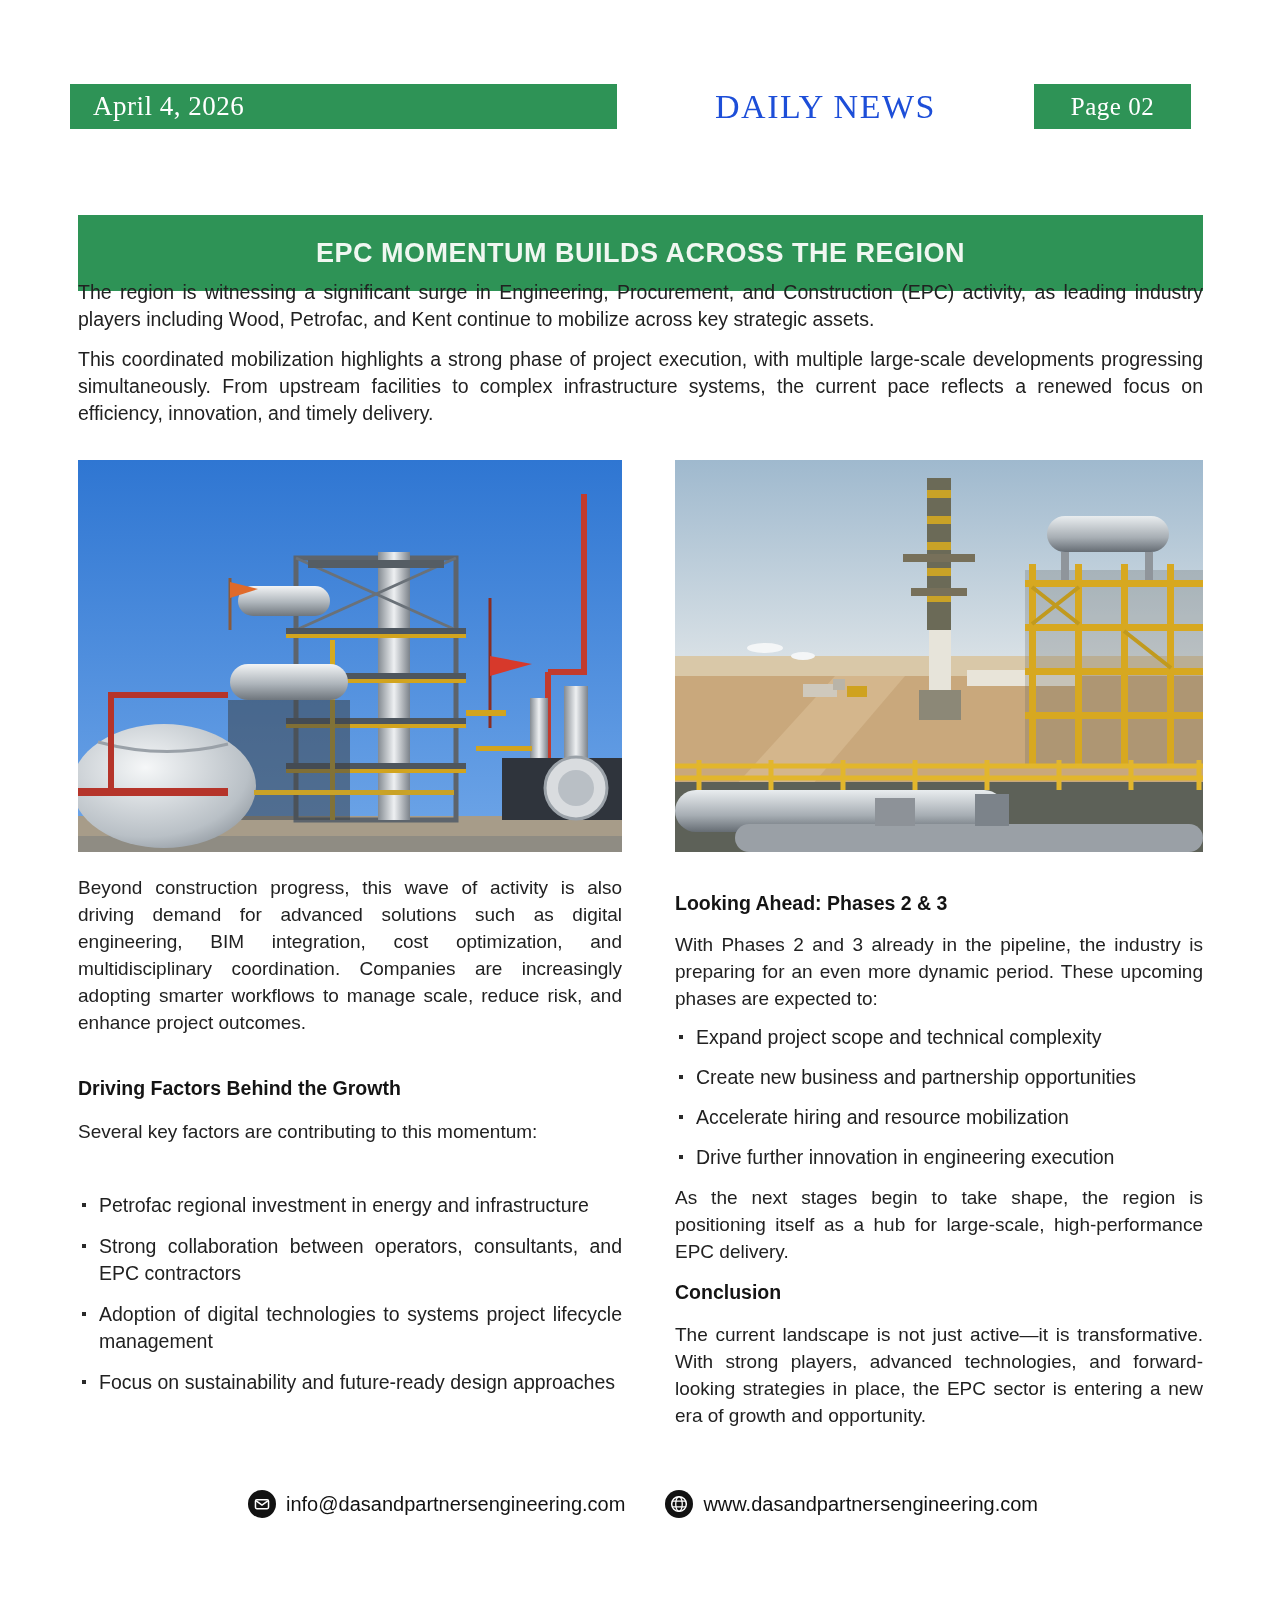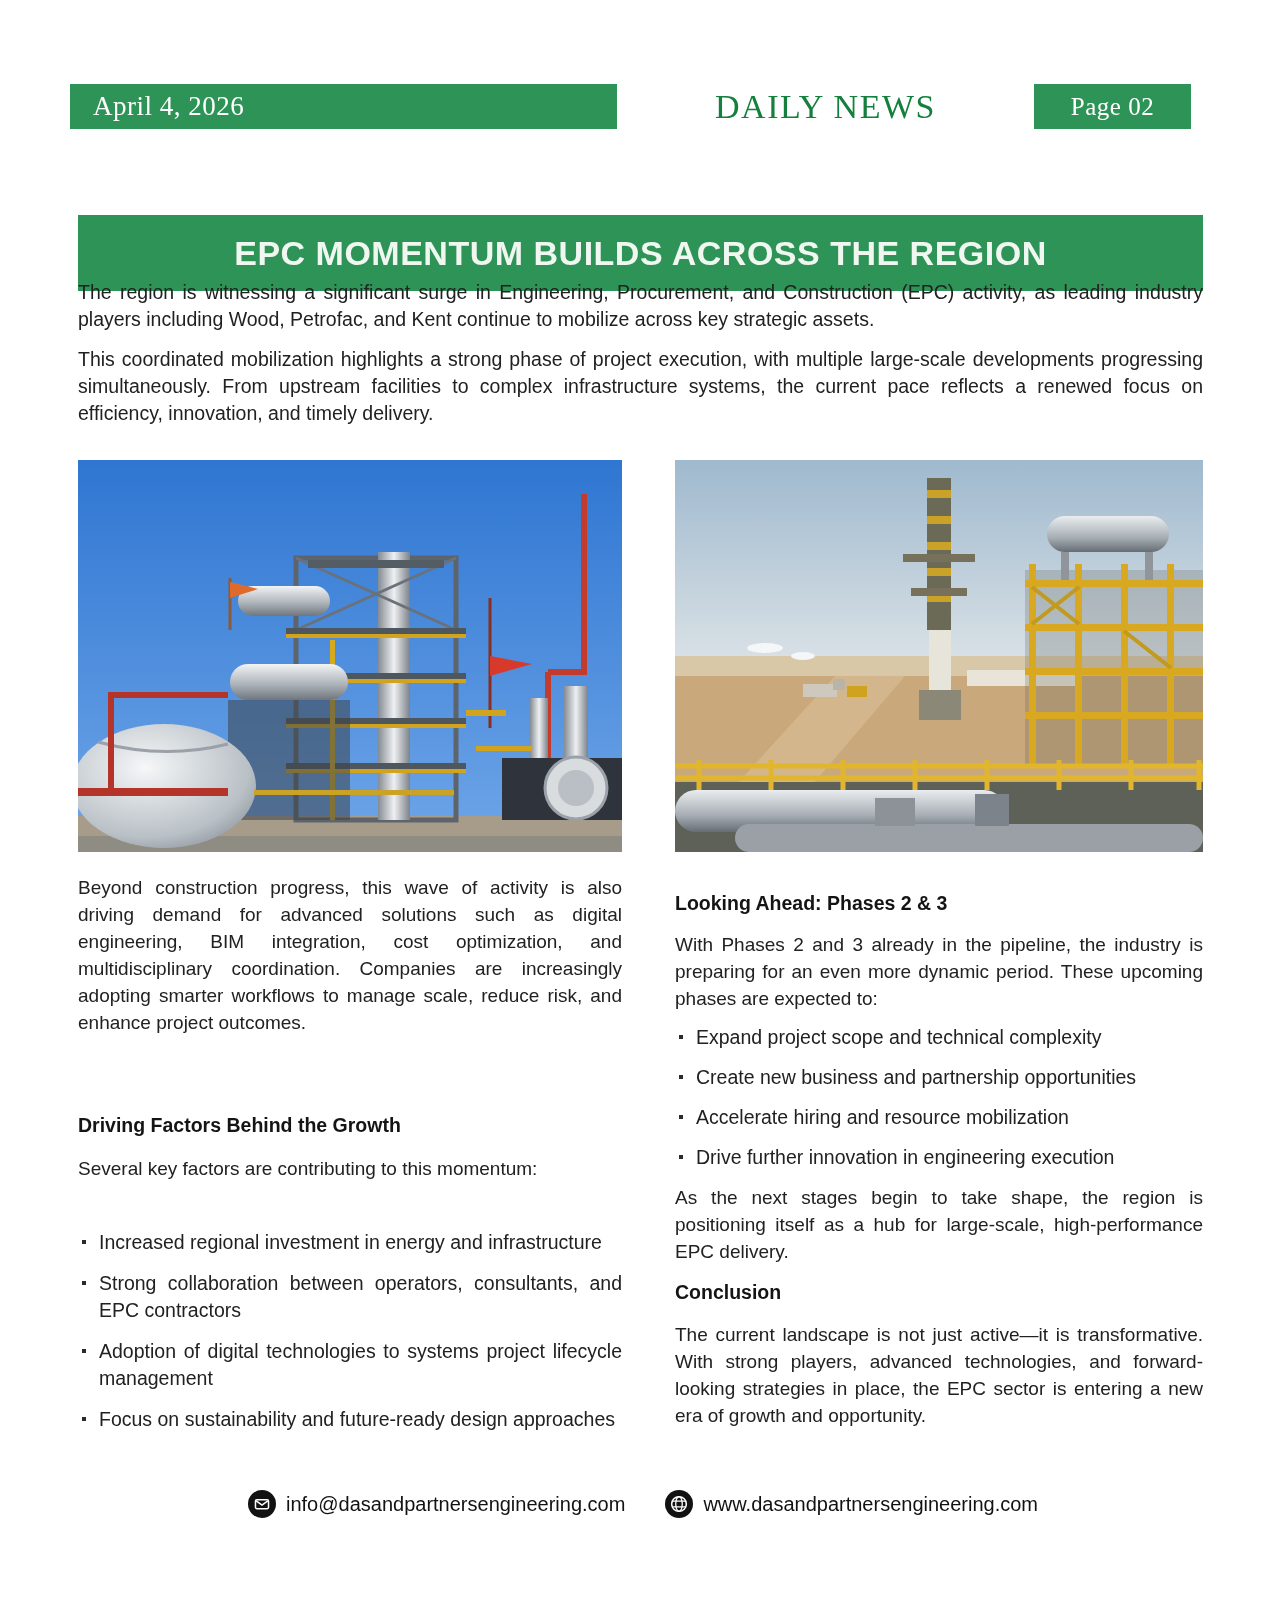--- a/index.html
+++ b/index.html
@@ -7,48 +7,48 @@
   body {
     width:1286px; height:1608px; position:relative; background:#ffffff;
     font-family:"Liberation Sans", sans-serif; color:#212121; overflow:hidden;
   }
 
   
   .header-row { position:absolute; top:84px; left:70px; width:1121px; height:45px; display:flex; align-items:stretch; }
   .badge { background:#2E9356; color:#ffffff; font-family:"Liberation Serif", serif; }
   .date-badge { width:547px; display:flex; align-items:center; padding-left:23px; font-size:27px; letter-spacing:0.5px; }
   .masthead { flex:1; display:flex; align-items:center; justify-content:center;
-    font-family:"Liberation Serif", serif; font-size:34px; letter-spacing:1.5px; color:#15803d; }
+    font-family:"Liberation Serif", serif; font-size:34px; letter-spacing:1.5px; color:#1d4ed8; }
   .page-badge { width:157px; display:flex; align-items:center; justify-content:center; font-size:25px; letter-spacing:0.5px; }
 
   
   .banner { position:absolute; top:215px; left:78px; width:1125px; height:76px; background:#2E9356;
     display:flex; align-items:center; justify-content:center; }
-  .banner h1 { margin:0; font-size:34px; font-weight:700; letter-spacing:0.5px; color:#F0F7F1; }
+  .banner h1 { margin:0; font-size:27px; font-weight:700; letter-spacing:0.5px; color:#F0F7F1; }
 
   
   .intro { position:absolute; top:279px; left:78px; width:1125px; }
   .intro p { margin:0 0 13px 0; font-size:19.5px; line-height:27px; text-align:justify; }
   .intro p:last-child { margin-bottom:0; }
 
   
   .photos { position:absolute; top:460px; left:78px; width:1125px; height:392px; display:flex; gap:53px; }
   .photo { height:392px; overflow:hidden; }
   .photo svg { display:block; }
   .photo-left { width:544px; }
   .photo-right { width:528px; }
 
   
   .columns { position:absolute; top:874px; left:78px; width:1125px; display:flex; gap:53px; }
   .col-left { width:544px; }
   .col-right { width:528px; }
   .columns p { margin:0; font-size:19px; line-height:27px; text-align:justify; }
   .columns h3 { margin:0; font-size:19.5px; line-height:27px; font-weight:700; color:#141414; text-align:left; }
 
-  .col-left .section-heading { margin-top:76px; }
+  .col-left .section-heading { margin-top:39px; }
   .col-left .lead { margin-top:16px; text-align:left; }
   .col-left ul { margin:47px 0 0 0; }
   .col-left li { margin-bottom:14px; }
 
   .col-right .section-heading-first { margin-top:16px; }
   .col-right .p-after-heading { margin-top:14px; }
   .col-right ul { margin:12px 0 0 0; }
   .col-right li { margin-bottom:13px; }
   .col-right .p-mid { margin-top:13px; }
   .col-right .conclusion-heading { margin-top:14px; }
@@ -236,21 +236,21 @@
   </figure>
 </div>
 
 <div class="columns">
 
   <div class="col-left">
     <p>Beyond construction progress, this wave of activity is also driving demand for advanced solutions such as digital engineering, BIM integration, cost optimization, and multidisciplinary coordination. Companies are increasingly adopting smarter workflows to manage scale, reduce risk, and enhance project outcomes.</p>
     <h3 class="section-heading">Driving Factors Behind the Growth</h3>
     <p class="lead">Several key factors are contributing to this momentum:</p>
     <ul>
-      <li>Increased regional investment in energy and infrastructure</li>
+      <li>Petrofac regional investment in energy and infrastructure</li>
       <li>Strong collaboration between operators, consultants, and EPC contractors</li>
       <li>Adoption of digital technologies to systems project lifecycle management</li>
       <li>Focus on sustainability and future-ready design approaches</li>
     </ul>
   </div>
 
   <div class="col-right">
     <h3 class="section-heading-first">Looking Ahead: Phases 2 &amp; 3</h3>
     <p class="p-after-heading">With Phases 2 and 3 already in the pipeline, the industry is preparing for an even more dynamic period. These upcoming phases are expected to:</p>
     <ul>

